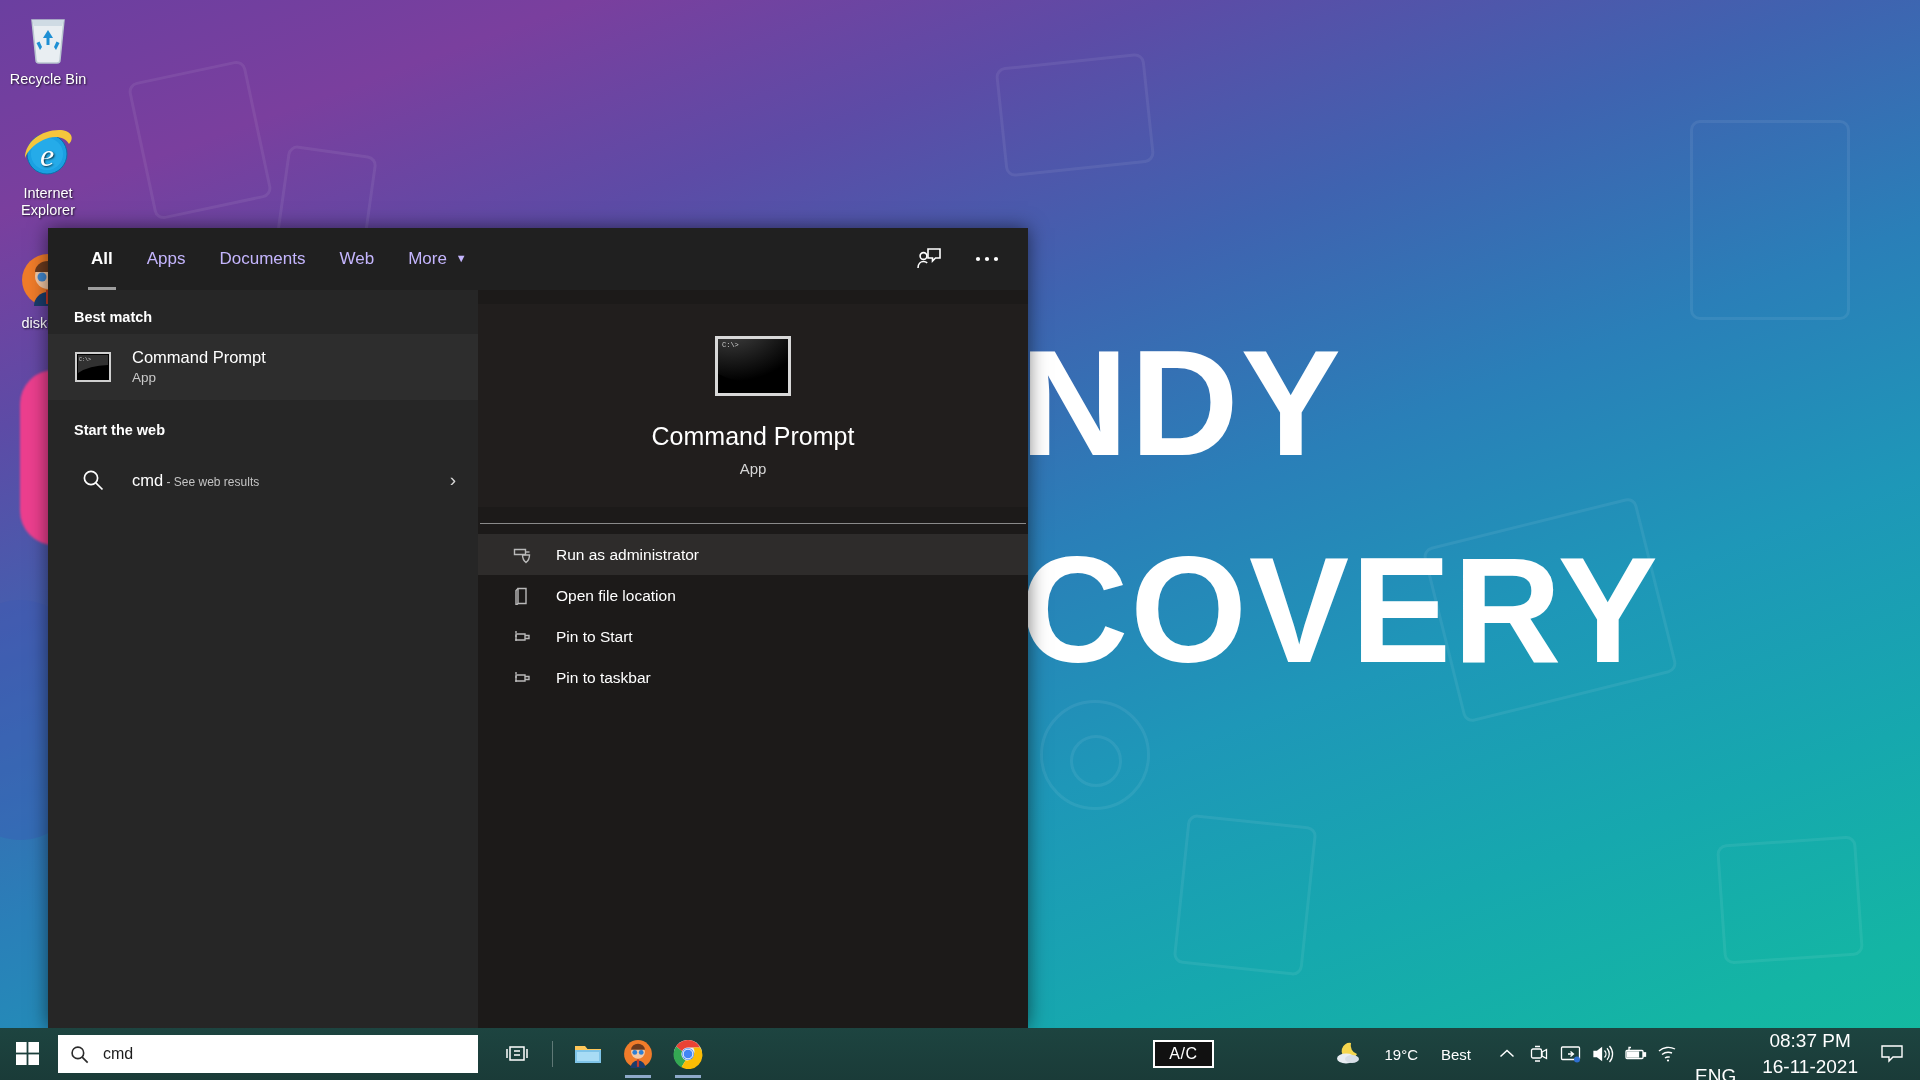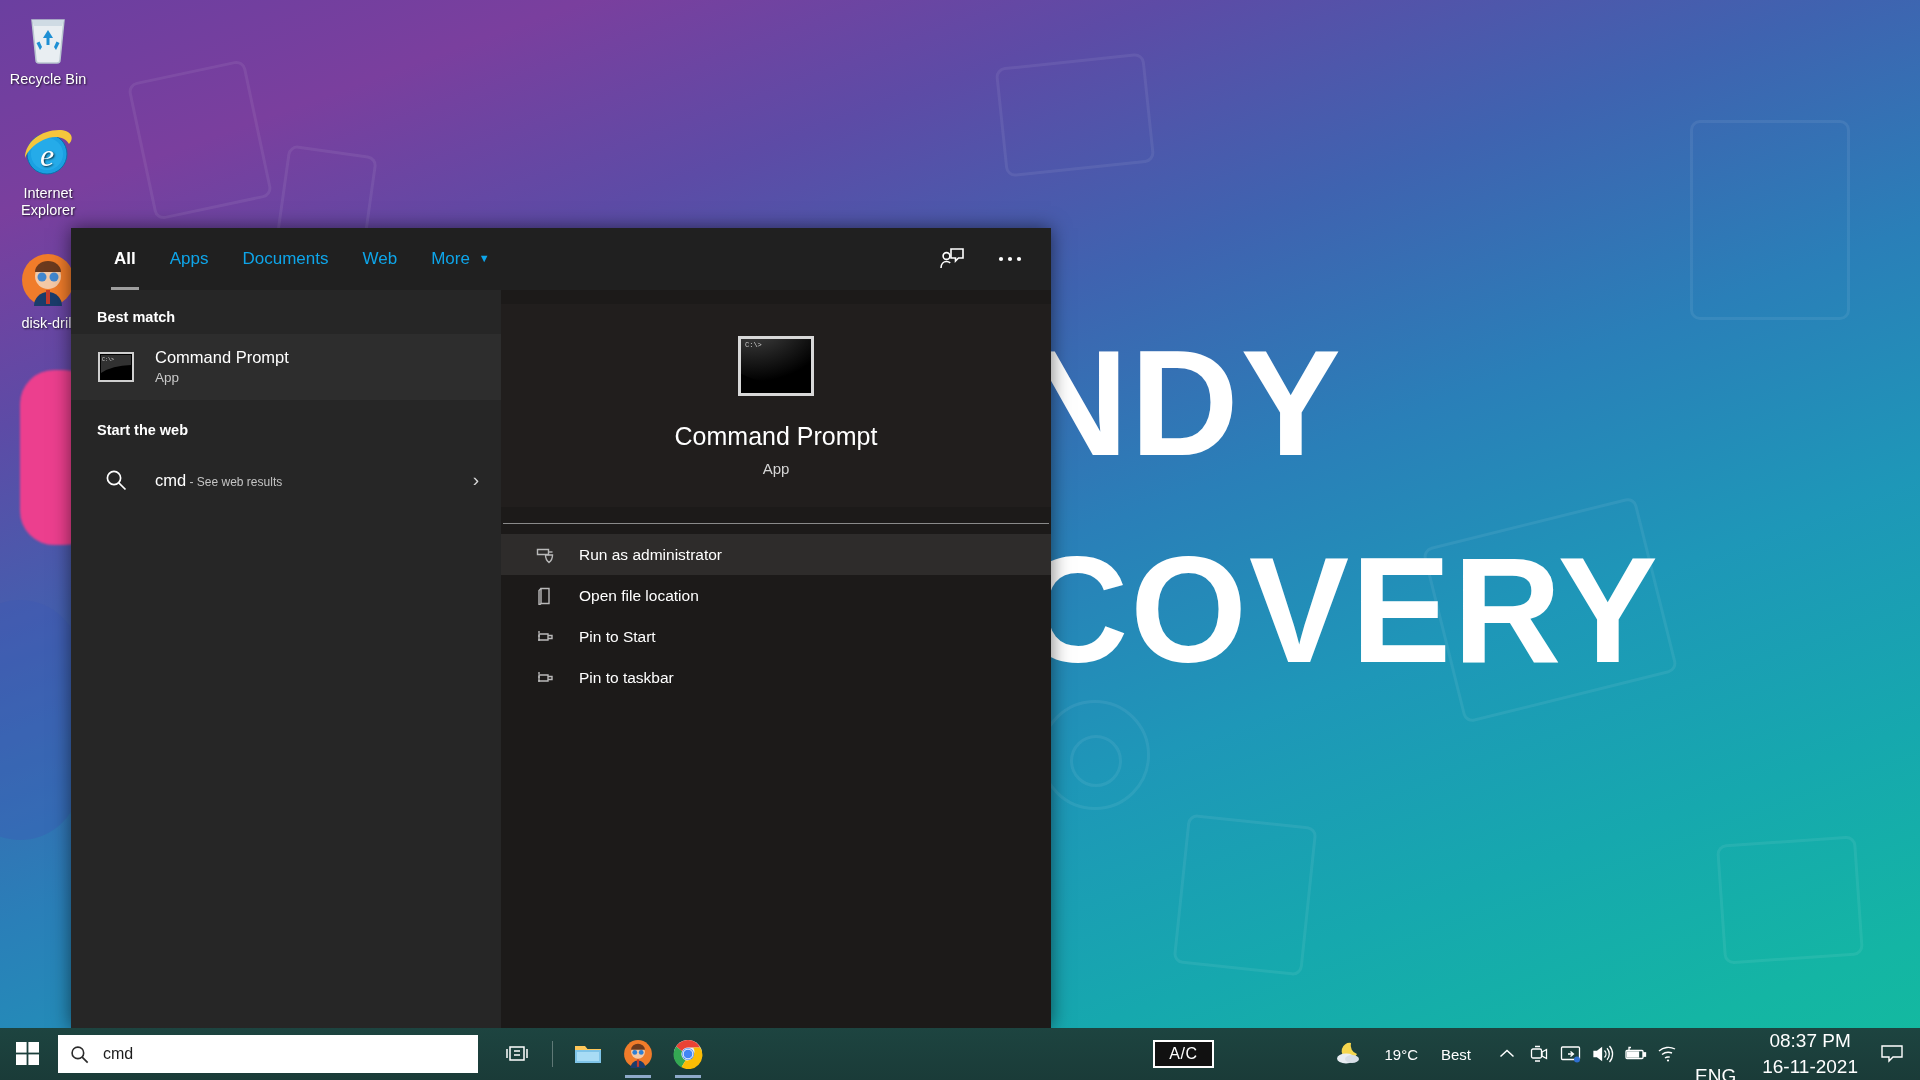--- a/index.html
+++ b/index.html
@@ -81,21 +81,21 @@
     text-shadow: 1px 1px 2px rgba(0,0,0,0.75);
     line-height: 1.2;
     user-select: none;
     cursor: default;
   }
   .desktop-icon .glyph { display: block; height: 58px; margin-bottom: 5px; }
 
   
   #search-panel {
     position: absolute;
-    left: 71px;
+    left: 48px;
     top: 228px;
     width: 980px;
     height: 800px;
     background: #1f1f1f;
     box-shadow: 0 0 18px rgba(0,0,0,0.55);
     display: flex;
     flex-direction: column;
     color: #ffffff;
   }
 
@@ -106,21 +106,21 @@
     display: flex;
     align-items: center;
     padding: 0 24px 0 26px;
     position: relative;
     flex: 0 0 62px;
   }
   #tabs { display: flex; align-items: center; gap: 0px; }
   .tab {
     position: relative;
     font-size: 17px;
-    color: #0ea5e9;
+    color: #c4b5fd;
     padding: 8px 17px;
     cursor: pointer;
     white-space: nowrap;
   }
   .tab.active { font-weight: bold; color: #ffffff; }
   .tab.active::after {
     content: "";
     position: absolute;
     left: 14px; right: 14px;
     bottom: -13px;

